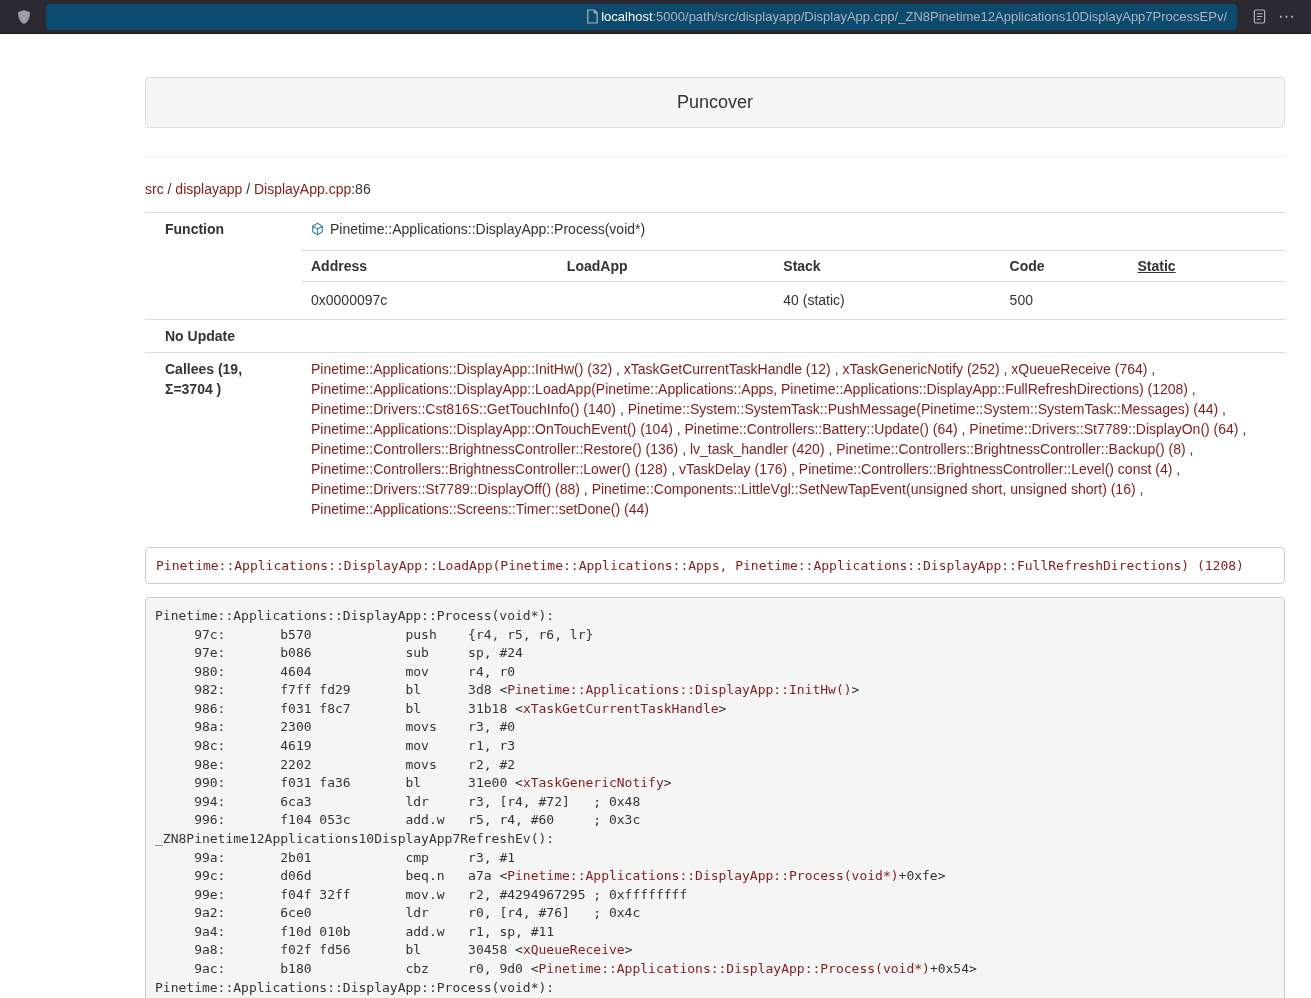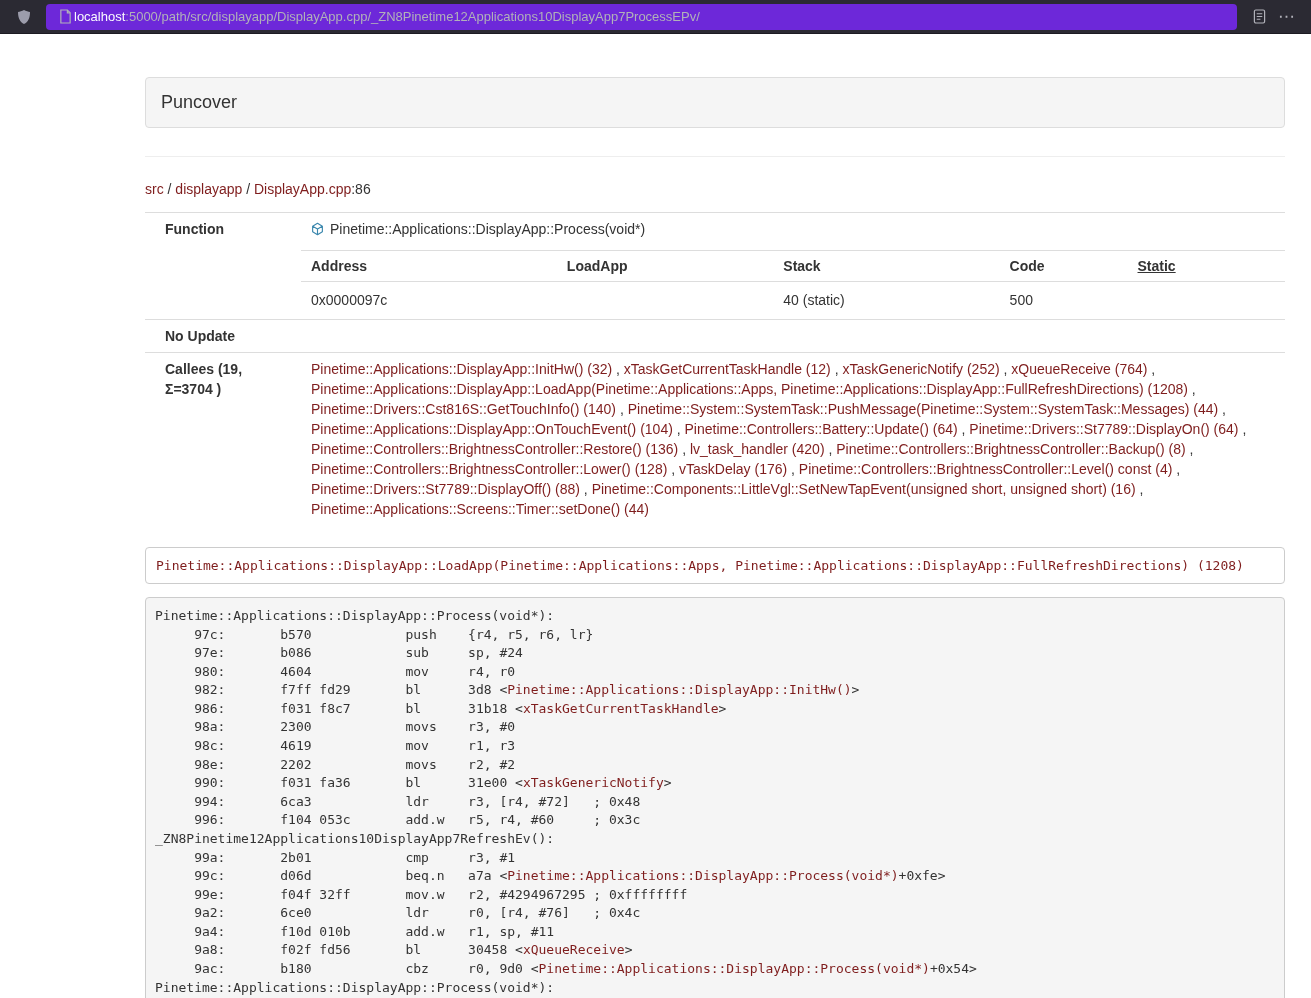--- a/index.html
+++ b/index.html
@@ -15,33 +15,33 @@
     height: 34px; background: #2b2a33;
     display: flex; align-items: center; padding: 0 10px;
     border-bottom: 1px solid #1c1b22;
   }
   .tb-icon {
     display: flex; align-items: center; justify-content: center;
     width: 28px; height: 26px; border-radius: 4px; cursor: pointer; flex: 0 0 auto;
   }
   .urlbar {
     flex: 1; display: flex; align-items: center; 
-    background: #6d28d9; height: 26px; border-radius: 4px;
-    padding: 0 10px; margin: 0 8px; min-width: 0;
+    background: #0c4a6e; height: 26px; border-radius: 4px;
+    padding: 0 10px; margin: 0 8px; min-width: 0; justify-content: flex-end;
   }
   .url-text { font-size: 13px; color: #b1b1b9; white-space: nowrap; overflow: hidden; }
   .url-host { color: #fbfbfe; }
   .ellipsis { color: #b1b1b9; font-size: 17px; letter-spacing: 1px; line-height: 1; }
 
   
   .container { margin-left: 145px; width: 1140px; padding-top: 43px; }
 
   .panel {
     background: #f5f5f5; border: 1px solid #ddd; border-radius: 4px;
-    padding: 14px 15px; font-size: 18px; color: #333;
+    padding: 14px 9px; font-size: 18px; color: #333; text-align: center;
   }
 
   hr.rule { border: none; border-top: 1px solid #eee; margin: 28px 0 0 0; }
 
   .breadcrumb { margin: 22px 0 13px 0; line-height: 20px; }
   .bc-sep, .bc-suffix { color: #333; }
 
   a.link { color: #7f1d1d; text-decoration: none; cursor: pointer; }
 
   

